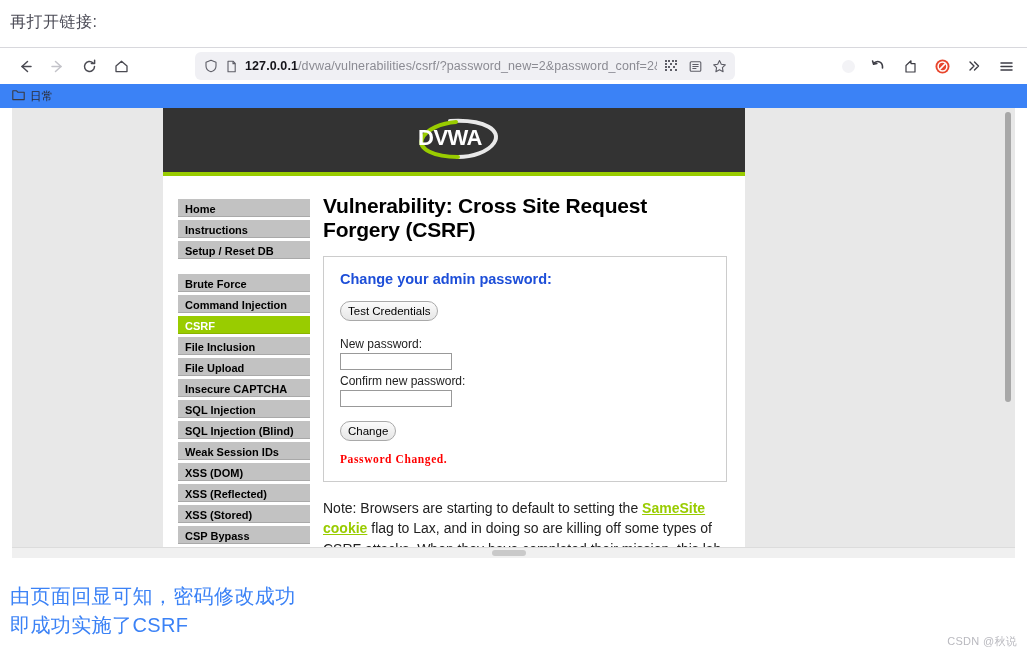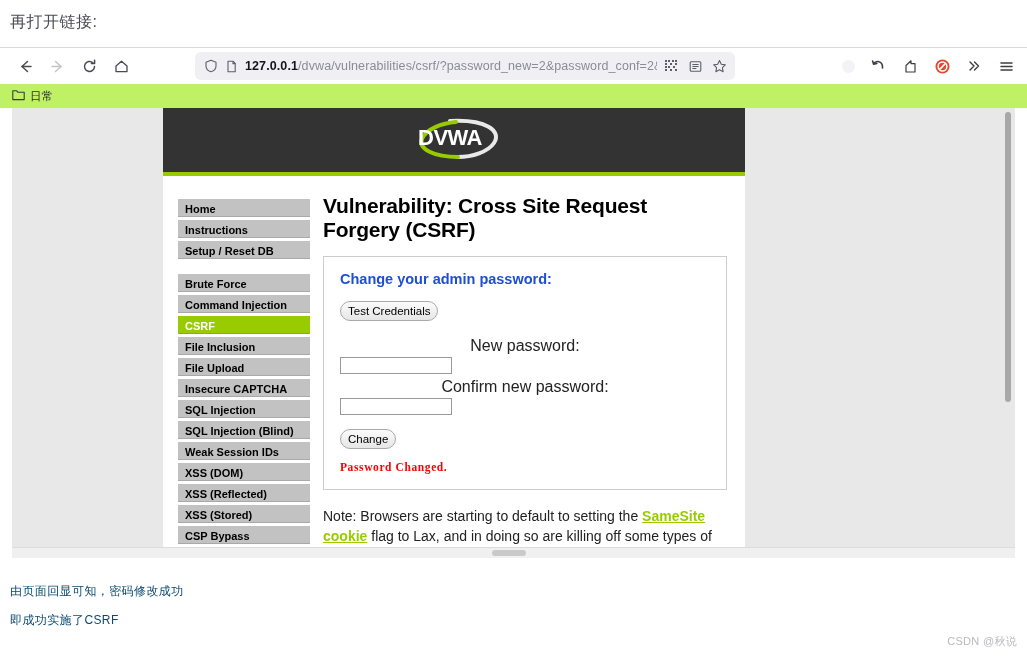--- a/index.html
+++ b/index.html
@@ -47,21 +47,21 @@
   .url-text b{color:#15141a;font-weight:700;}
   .urlbar .right-ics{display:flex;align-items:center;gap:4px;flex:0 0 auto;margin-left:4px;}
 
   .toolbar-right{
     position:absolute;right:8px;top:4px;height:28px;display:flex;align-items:center;gap:6px;
   }
   .tbtn{width:26px;height:26px;display:flex;align-items:center;justify-content:center;color:#3d3d45;border-radius:4px;}
   .avatar-dot{width:13px;height:13px;border-radius:50%;background:#f3f3f6;margin-right:4px;}
 
   
-  .bmbar{height:24px;display:flex;align-items:center;padding:0 12px;background:#bef264;}
+  .bmbar{height:24px;display:flex;align-items:center;padding:0 12px;background:#3b82f6;}
   .bm{display:flex;align-items:center;gap:5px;font-size:11.5px;color:#2b2b33;}
 
   
   .viewport{
     position:absolute;left:0;top:60px;width:1027px;height:450px;
     background:#ffffff;overflow:hidden;
   }
   .vp-inner{
     position:absolute;left:12px;top:0;width:1003px;height:440px;
     background:#e8e8e8;overflow:hidden;
@@ -107,36 +107,36 @@
     border:1px solid #ccc;background:#ffffff;padding:12px 16px 16px 16px;
     margin-bottom:16px;
   }
   .vuln-box h3{margin:2px 0 14px 0;font-size:14.5px;color:#1d4ed8;font-weight:bold;}
   .btn{
     font-family:"Liberation Sans", sans-serif;font-size:11.5px;color:#000;
     background:linear-gradient(#fbfbfb,#e6e6e6);
     border:1px solid #a9a9a9;border-radius:10px;padding:3px 7px;display:inline-block;
   }
   .spacer14{height:16px;}
-  .fieldlabel{font-size:16px;color:#222;margin:0 0 2px 0;text-align:center;}
+  .fieldlabel{font-size:12px;color:#222;margin:0 0 2px 0;}
   .textinput{
     width:112px;height:17px;border:1px solid #999;background:#fff;display:block;margin-bottom:4px;
     box-sizing:border-box;
   }
   .btn-change{margin-top:14px;}
   .msg-red{
     color:#ff0000;font-family:Liberation Serif, serif;font-size:11.5px;
     font-weight:bold;margin-top:12px;letter-spacing:.6px;
   }
   .note{font-size:14px;color:#222;line-height:1.45;margin:0 0 12px 0;}
   .note a, .ann a{color:#9c0;font-weight:bold;text-decoration:underline;}
   .ann-title{font-size:11.5px;color:#222;margin:0 0 4px 0;}
 
   
-  .caption-bot{position:absolute;left:10px;font-size:12px;color:#0c4a6e;letter-spacing:.4px;}
+  .caption-bot{position:absolute;left:10px;font-size:20px;color:#3b82f6;letter-spacing:.4px;}
   .cap1{top:583px;}
   .cap2{top:612px;}
   .wm-bottom{
     position:absolute;right:10px;top:634px;font-size:11px;color:#b9b9bf;letter-spacing:.3px;
   }
 </style>
 </head>
 <body>
 
 <div class="page">

